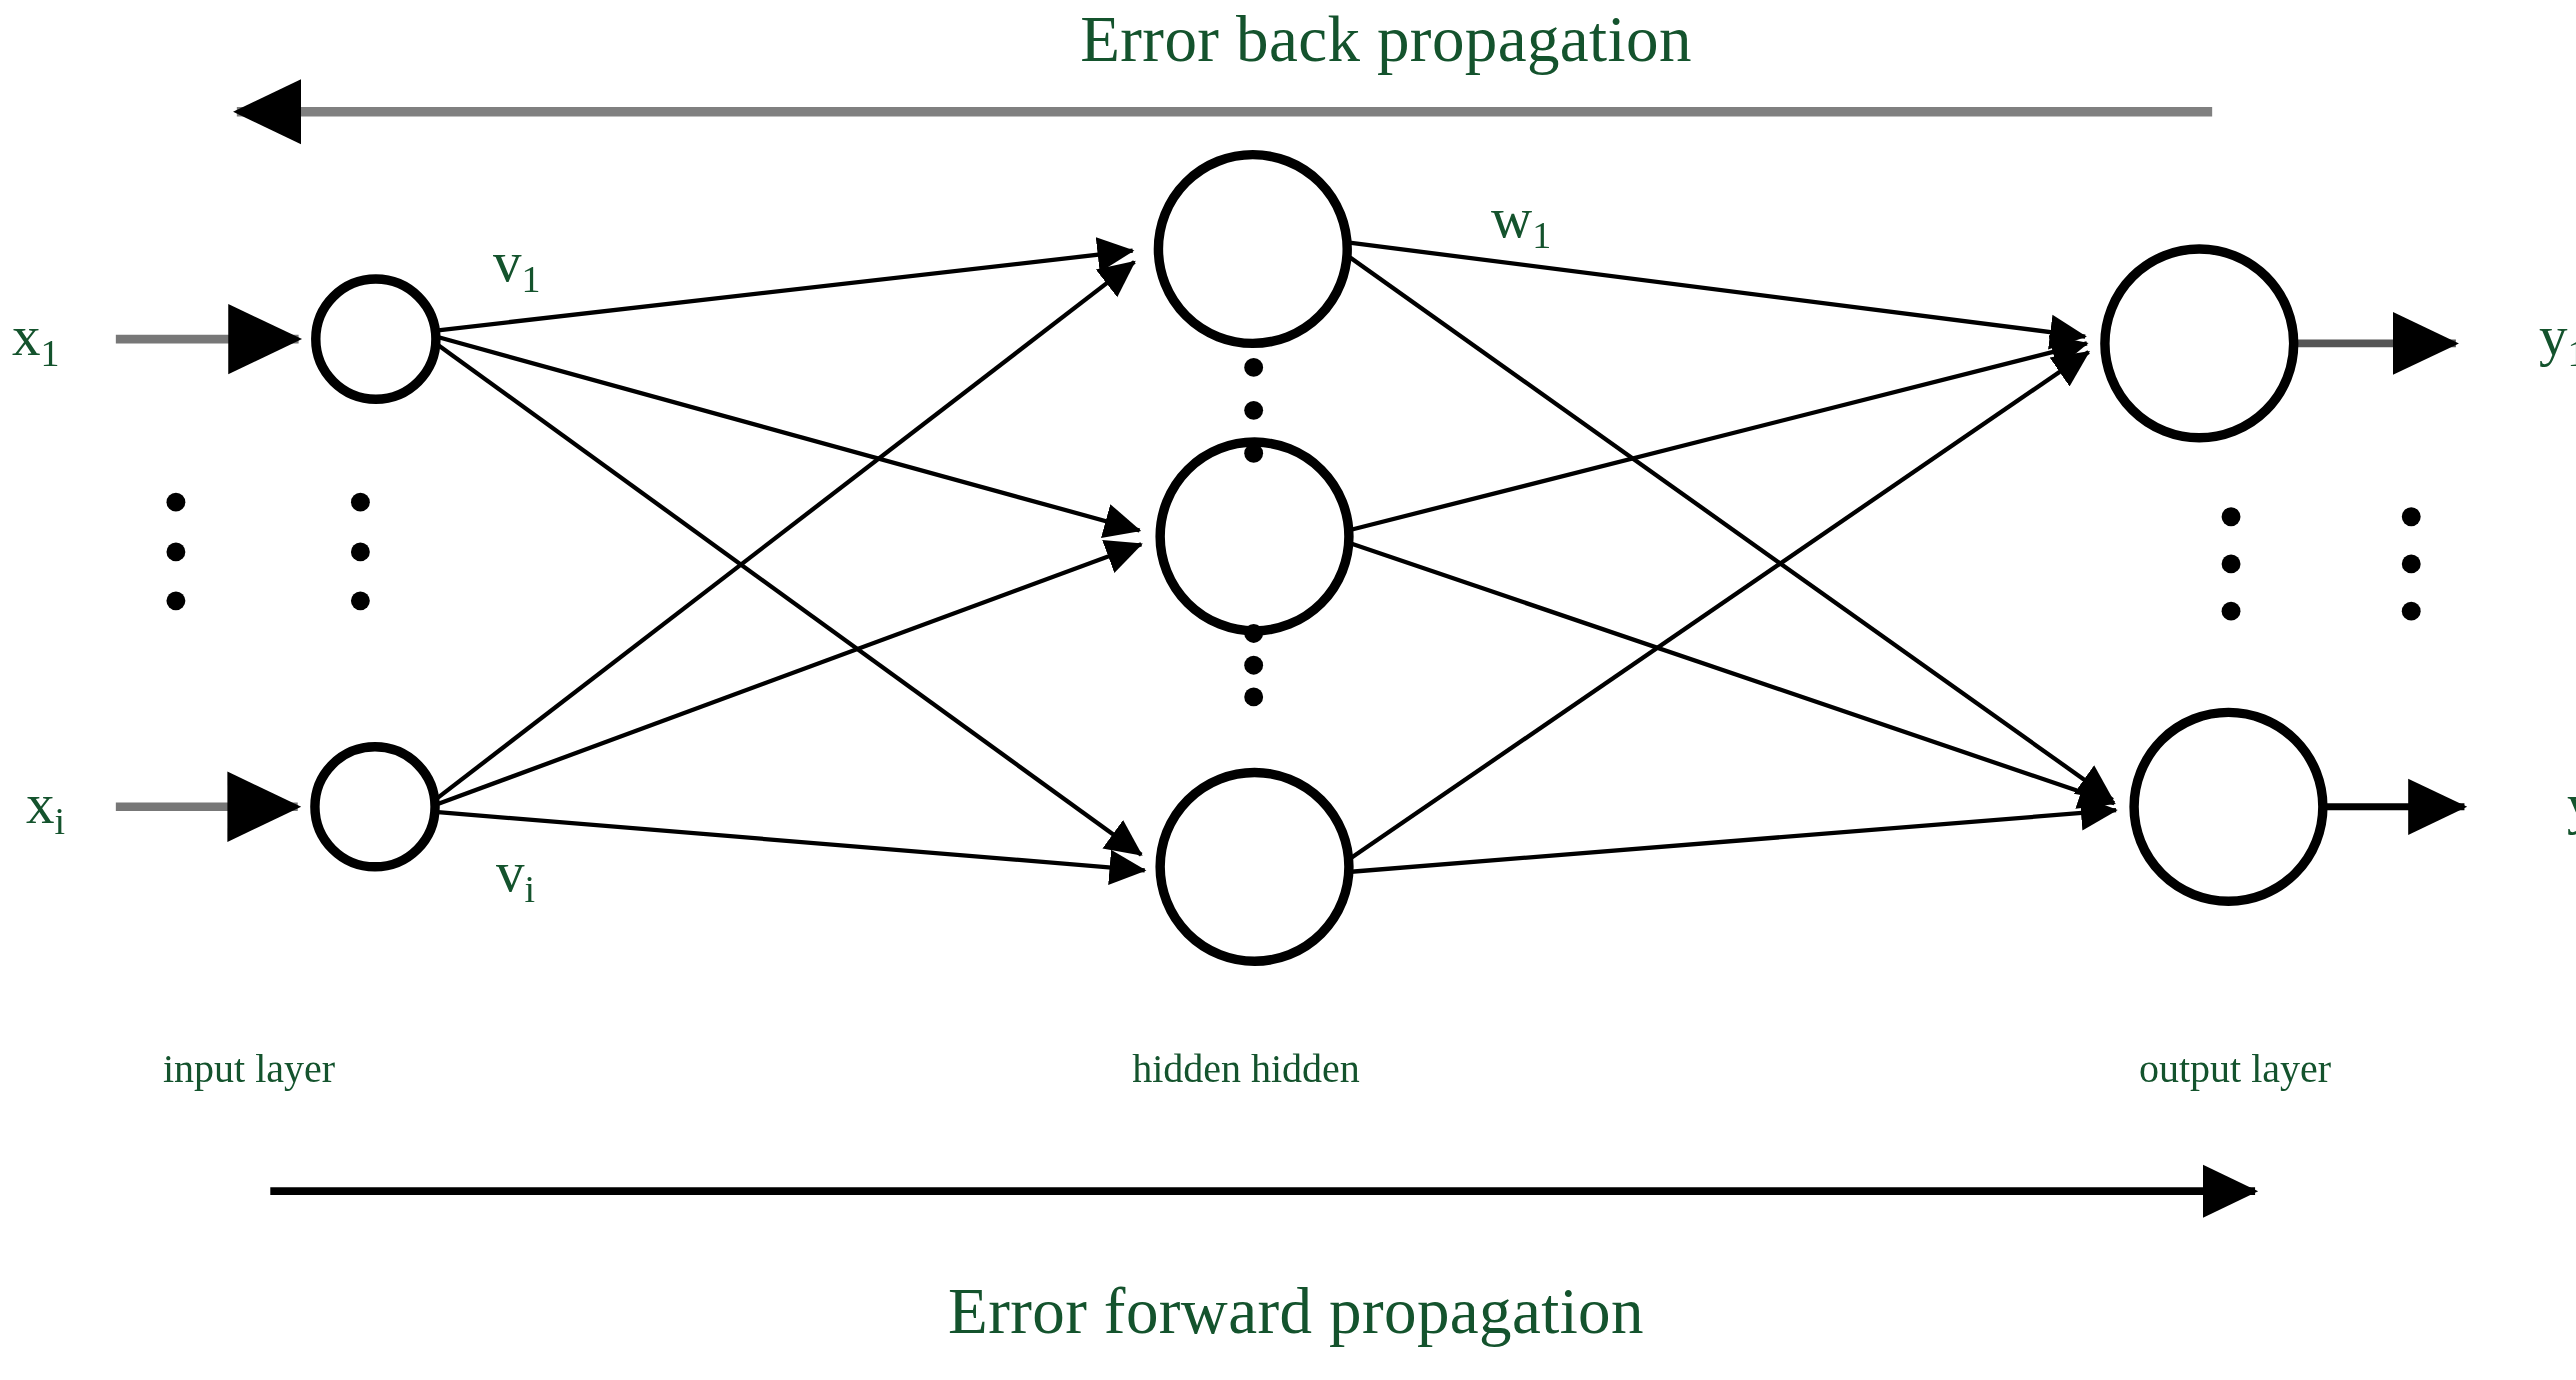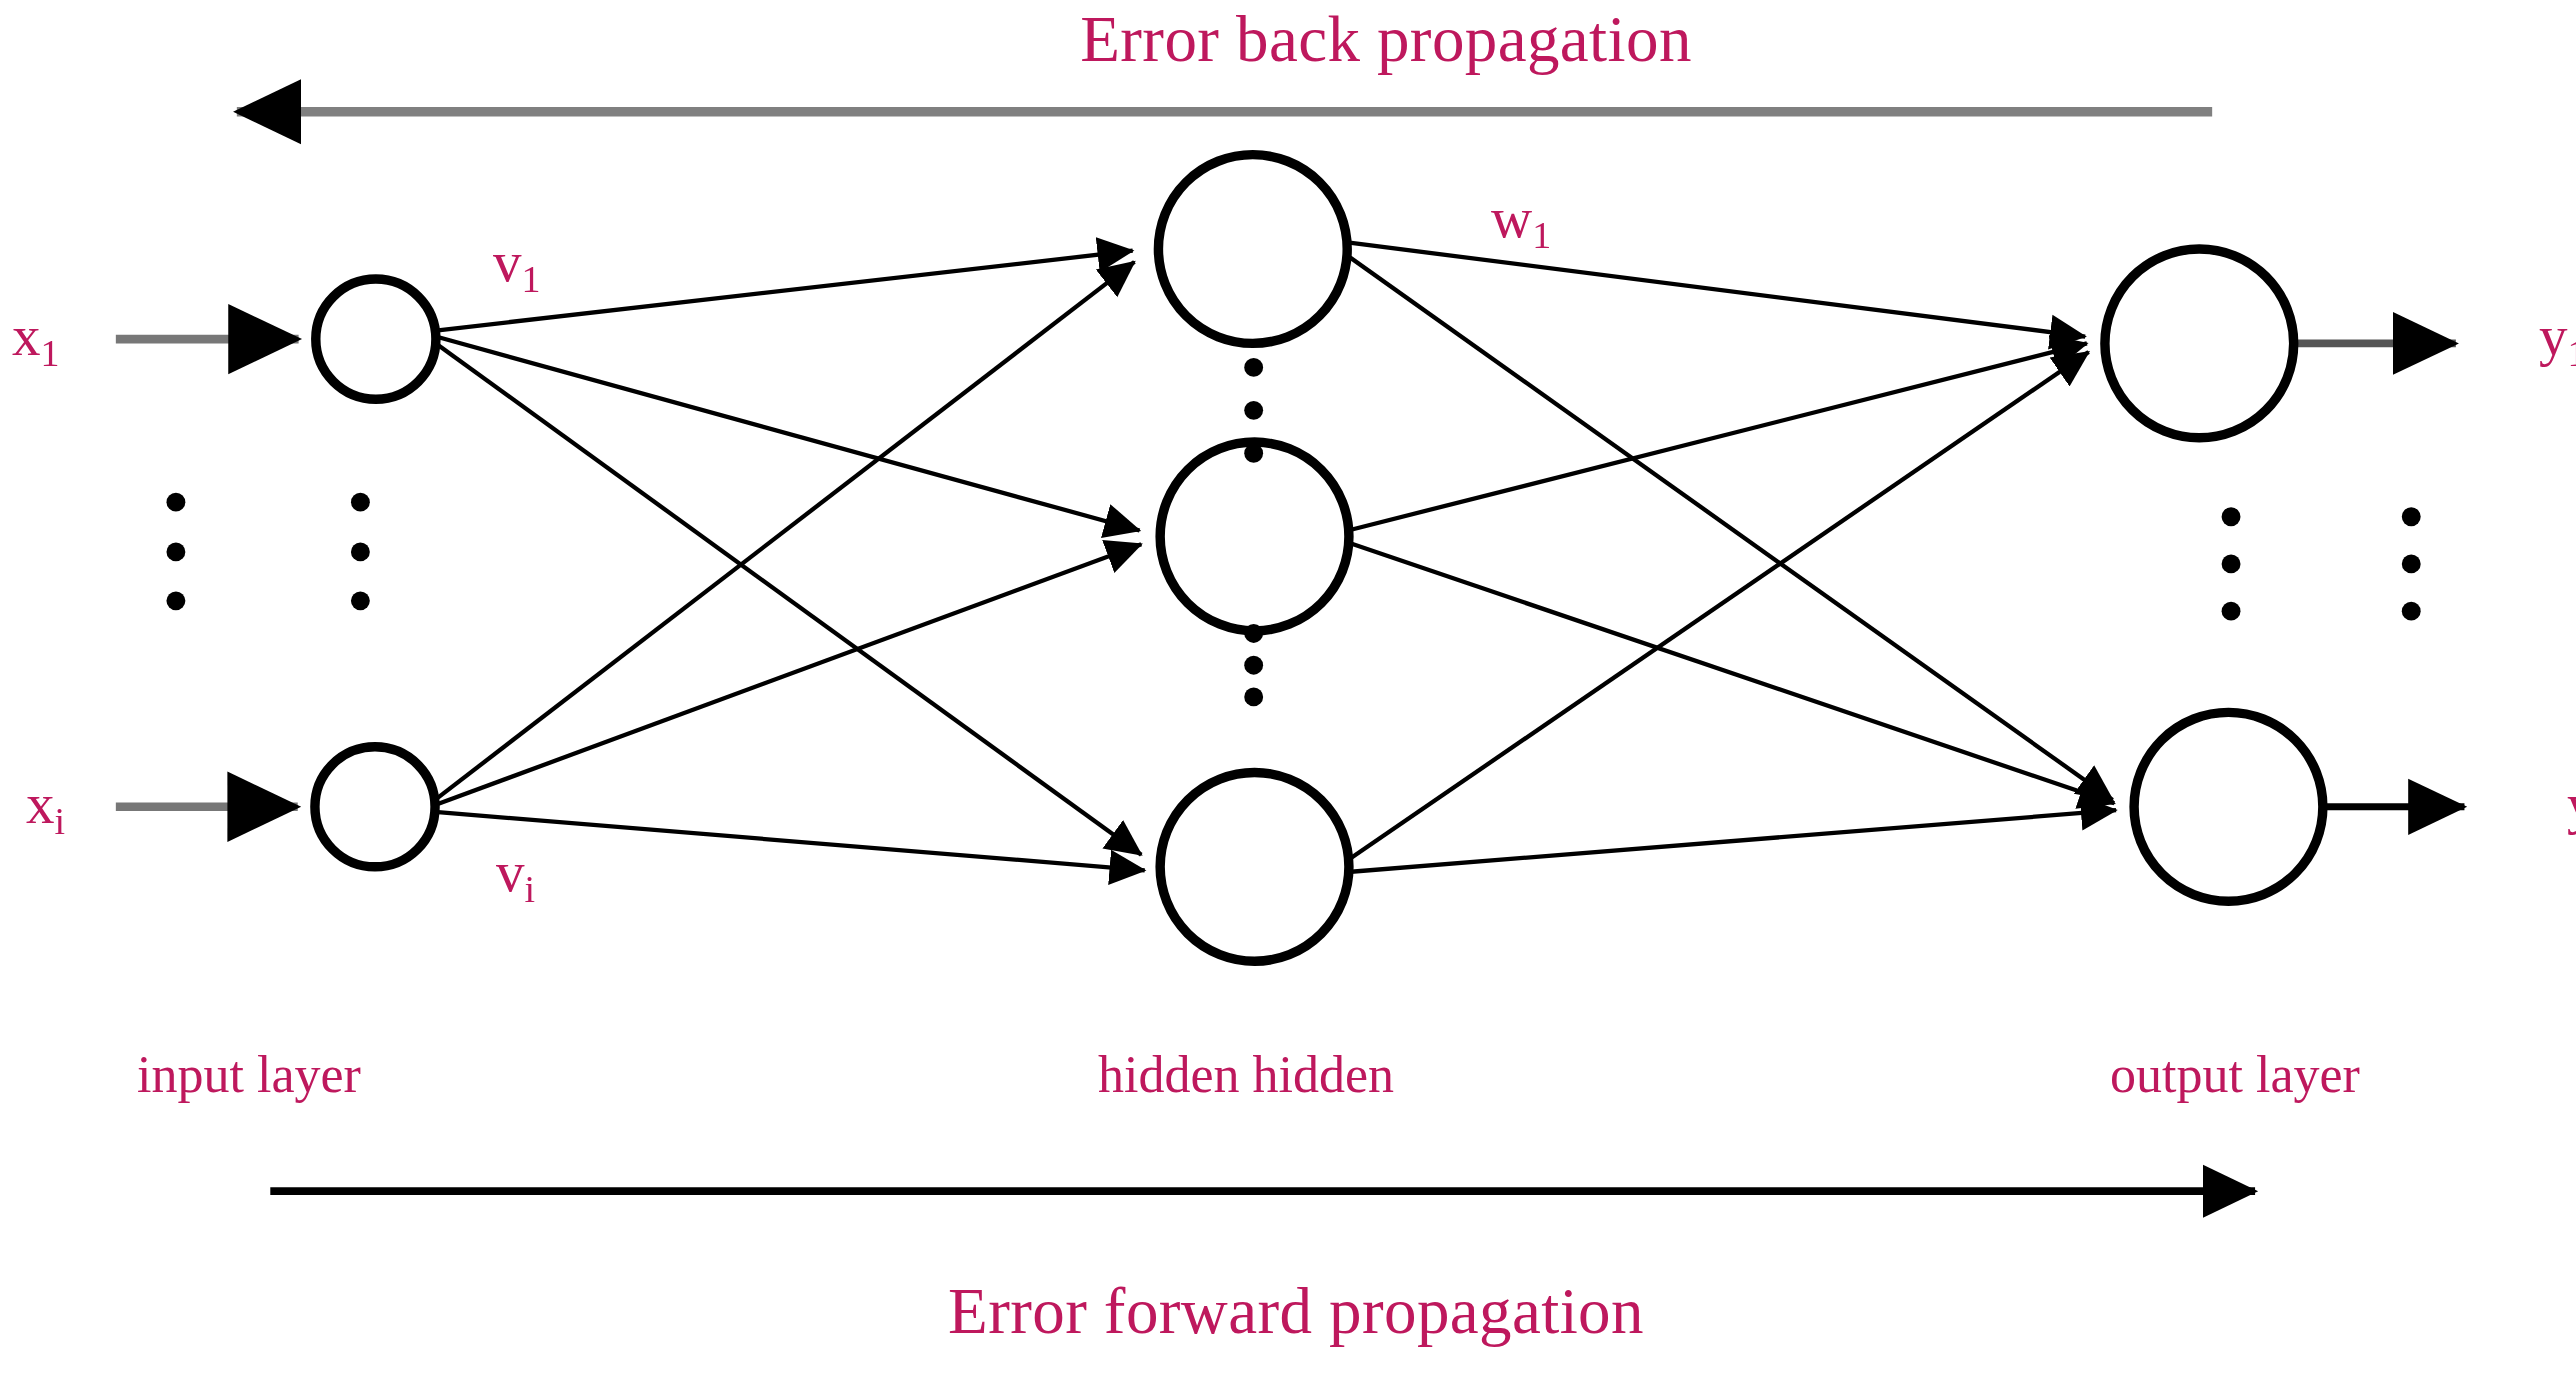--- a/index.html
+++ b/index.html
@@ -21,30 +21,30 @@
   #net-svg {
     position: absolute;
     top: 0;
     left: 0;
     width: 2576px;
     height: 1381px;
   }
   .txt {
     position: absolute;
     white-space: nowrap;
-    color: #be185d;
+    color: #14532d;
     font-family: "Liberation Serif", "DejaVu Serif", serif;
     line-height: 1;
   }
   .banner {
     font-size: 65px;
     letter-spacing: 0.4px;
   }
   .layer-label {
-    font-size: 52px;
+    font-size: 40px;
   }
   .var-label {
     font-size: 57px;
   }
   .sub {
     font-size: 38px;
     vertical-align: -0.28em;
     letter-spacing: 0;
   }
   .center-x {

